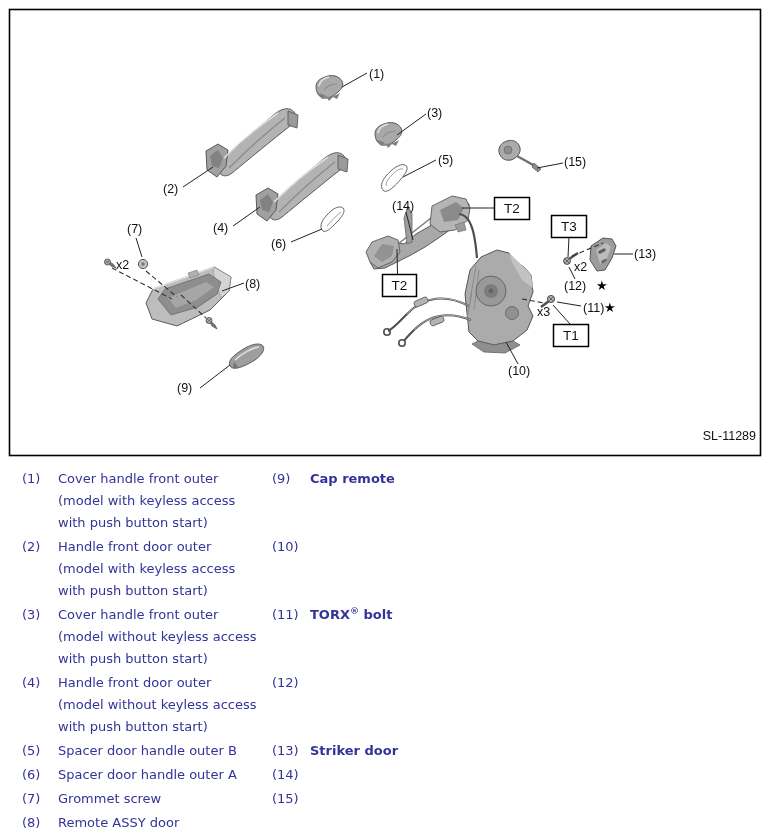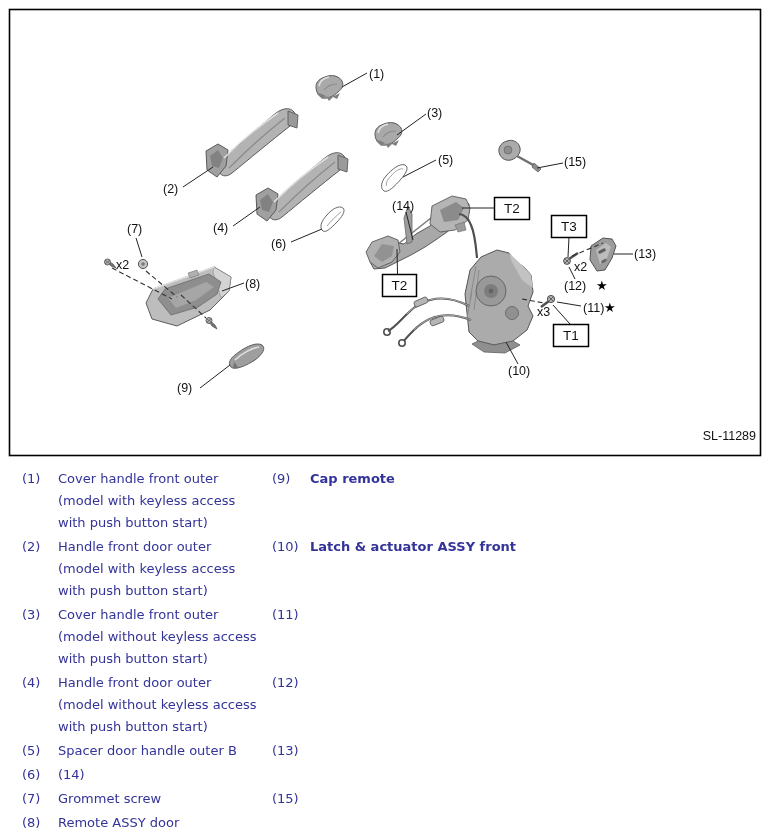--- a/index.html
+++ b/index.html
@@ -238,47 +238,49 @@
     <span class="rnum">(9)</span>
     <span class="rtxt">Cap remote</span>
   </div>
 
   <div class="lrow">
     <span class="lnum">(2)</span>
     <span class="ltxt">Handle front door outer
 (model with keyless access
 with push button start)</span>
     <span class="rnum">(10)</span>
-    <span class="rtxt">Latch &amp; actuator ASSY front</span>
   </div>
 
   <div class="lrow">
     <span class="lnum">(3)</span>
     <span class="ltxt">Cover handle front outer
 (model without keyless access
 with push button start)</span>
     <span class="rnum">(11)</span>
+    <span class="rtxt"><span>TORX</span><sup>®</sup><span> bolt</span></span>
   </div>
 
   <div class="lrow">
     <span class="lnum">(4)</span>
     <span class="ltxt">Handle front door outer
 (model without keyless access
 with push button start)</span>
     <span class="rnum">(12)</span>
   </div>
 
   <div class="lrow">
     <span class="lnum">(5)</span>
     <span class="ltxt">Spacer door handle outer B</span>
     <span class="rnum">(13)</span>
+    <span class="rtxt">Striker door</span>
   </div>
 
   <div class="lrow">
     <span class="lnum">(6)</span>
+    <span class="ltxt">Spacer door handle outer A</span>
     <span class="rnum">(14)</span>
   </div>
 
   <div class="lrow">
     <span class="lnum">(7)</span>
     <span class="ltxt">Grommet screw</span>
     <span class="rnum">(15)</span>
   </div>
 
   <div class="lrow">

